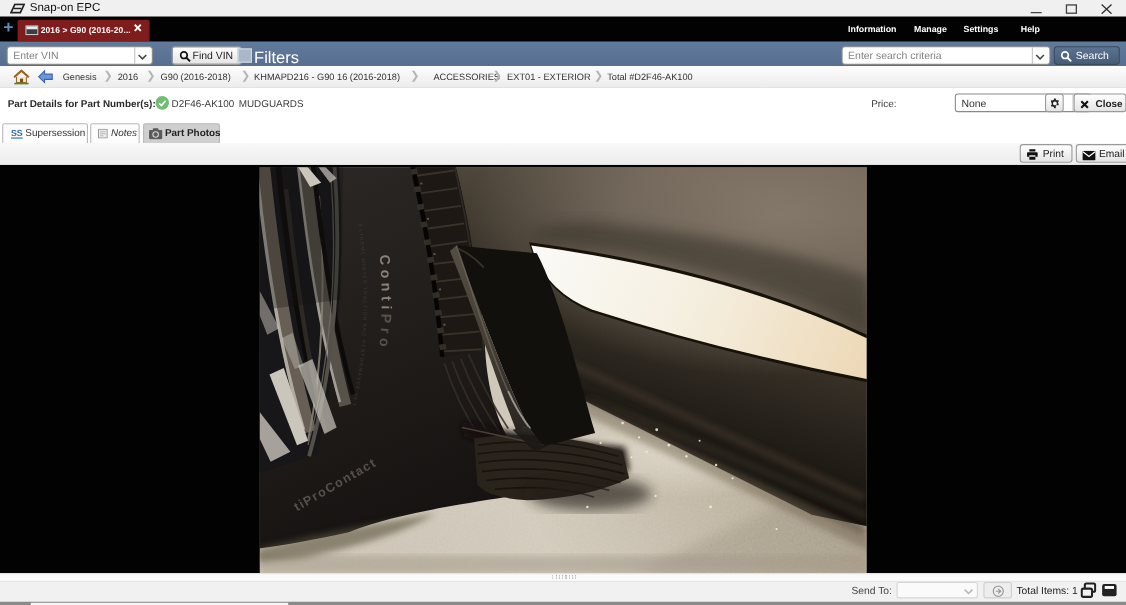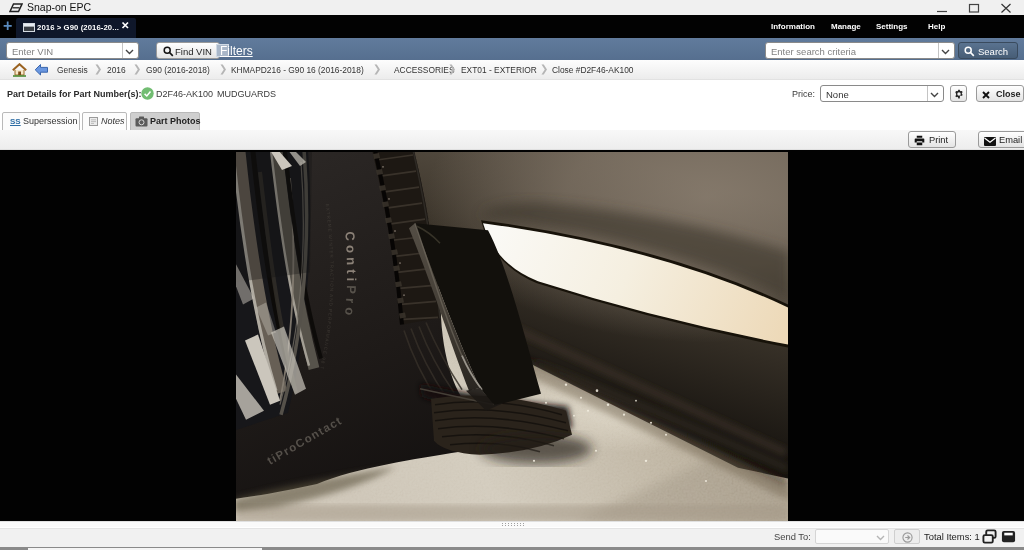--- a/index.html
+++ b/index.html
@@ -3,21 +3,21 @@
 <meta charset="utf-8">
 <style>
   * { margin:0; padding:0; box-sizing:border-box; }
   html,body { width:1024px; height:550px; overflow:hidden; }
   body { font-family:"Liberation Sans", sans-serif; position:relative; background:#fff; }
   .abs { position:absolute; white-space:nowrap; }
   #titlebar { left:0; top:0; width:1024px; height:15px; background:#f0f0f0; }
   #titletext { left:27px; top:1px; font-size:10.5px; color:#111; }
   #tabbar { left:0; top:15px; width:1024px; height:23px; background:#020202; }
   #plusbtn { left:3px; top:20px; width:14px; height:14px; color:#5b8cc0; font-size:16px; font-weight:bold; line-height:11px; }
-  #tab { left:16px; top:18px; width:120px; height:20px; background:#0f172a; border-radius:2px 2px 0 0;text-align:right; }
+  #tab { left:16px; top:18px; width:120px; height:20px; background:#7f1d1d; border-radius:2px 2px 0 0;text-align:right; }
   #tabtext { left:21px; top:4.5px; font-size:7.7px; font-weight:bold; color:#fff; letter-spacing:0.1px; }
   .menuitem { top:21.5px; font-size:8px; font-weight:bold; color:#fff; }
   #toolbar { left:0; top:38px; width:1024px; height:22px; background:linear-gradient(#617b9c,#566f8f); }
   .combo { background:#fff; border:1px solid #8a8a8a; border-radius:3px; font-size:9.5px; color:#828282;padding-left:20px; }
   .btn { background:linear-gradient(#ffffff,#e4e4e4); border:1px solid #9a9a9a; border-radius:3px; font-size:9.5px; color:#222;margin-left:12px; }
   #crumbbar { left:0; top:60px; width:1024px; height:20px; background:linear-gradient(#fdfdfd,#ececec); border-bottom:1px solid #e2e2e2; }
   .crumb { top:65px; font-size:8.4px; color:#333; }
   .csep { top:63px; font-size:10px; color:#b5b5b5; }
   #partrow { left:0; top:80px; width:1024px; height:27px; background:#fff; }
   .pd { top:89px; font-size:9px; color:#3a3a3a; }
@@ -76,21 +76,21 @@
     </svg>
 </div>
 <div class="abs btn" style="left:144px;top:42px;width:64px;height:17px;">
   <svg class="abs" style="left:6px;top:3px" width="11" height="11" viewBox="0 0 11 11">
       <circle cx="4.2" cy="4.2" r="3" stroke="#111" stroke-width="1.5" fill="none"></circle>
       <path d="M6.5 6.5 L9.8 9.8" stroke="#111" stroke-width="1.7"></path>
     </svg>
   <span class="abs" style="left:18px;top:3px">Find VIN</span>
 </div>
 <div class="abs" style="left:216px;top:44px;width:13px;height:13px;background:#a9b7c9;border:1px solid #cfd9e4;"></div>
-<span class="abs" style="left:220px;top:44px;font-size:12px;color:#fff;text-decoration:underline;">Filters</span>
+<span class="abs" style="left:231px;top:44px;font-size:15px;color:#fff;">Filters</span>
 <div class="abs combo" style="left:765px;top:42px;width:190px;height:17px;">
   <span class="abs" style="left:5px;top:3px;">Enter search criteria</span>
   <span class="abs" style="right:15px;top:0;bottom:0;border-left:1px solid #c4c4c4;"></span>
   <svg class="abs" style="right:4px;top:6px" width="9" height="6">
       <path d="M1 1 L4.5 4.5 L8 1" stroke="#444" stroke-width="1.4" fill="none"></path>
     </svg>
 </div>
 <div class="abs" style="left:958px;top:42px;width:60px;height:17px;background:linear-gradient(#5a7390,#475d76);border:1px solid #394a5d;border-radius:3px;">
   <svg class="abs" style="left:5px;top:3px" width="11" height="11" viewBox="0 0 11 11">
       <circle cx="4.2" cy="4.2" r="3" stroke="#fff" stroke-width="1.5" fill="none"></circle>
@@ -114,32 +114,32 @@
 <span class="abs crumb" style="left:107px">2016</span>
 <span class="abs csep" style="left:133px">❯</span>
 <span class="abs crumb" style="left:146px">G90 (2016-2018)</span>
 <span class="abs csep" style="left:219px">❯</span>
 <span class="abs crumb" style="left:231px">KHMAPD216 - G90 16 (2016-2018)</span>
 <span class="abs csep" style="left:373px">❯</span>
 <span class="abs crumb" style="left:394px">ACCESSORIES</span>
 <span class="abs csep" style="left:448px">❯</span>
 <span class="abs crumb" style="left:461px">EXT01 - EXTERIOR</span>
 <span class="abs csep" style="left:540px">❯</span>
-<span class="abs crumb" style="left:552px">Close #D2F46-AK100</span>
+<span class="abs crumb" style="left:552px">Total #D2F46-AK100</span>
 
 <div class="abs" id="partrow"></div>
 <span class="abs pd" style="left:7px;font-weight:bold;color:#2b2b2b;">Part Details for Part Number(s):</span>
 <svg class="abs" style="left:141px;top:87px" width="13" height="13">
     <circle cx="6.5" cy="6.5" r="6.2" fill="#72bd72"></circle>
     <path d="M3.6 6.9 L5.8 9 L9.5 4.5" stroke="#fff" stroke-width="1.5" fill="none"></path>
   </svg>
 <span class="abs pd" style="left:156px;">D2F46-AK100</span>
 <span class="abs pd" style="left:217px;">MUDGUARDS</span>
 <span class="abs pd" style="left:792px;">Price:</span>
-<div class="abs combo" style="left:820px;top:85px;width:124px;height:17px;">
+<div class="abs combo" style="left:868px;top:85px;width:124px;height:17px;">
   <span class="abs" style="left:5px;top:3px;color:#333;">None</span>
   <span class="abs" style="right:15px;top:0;bottom:0;border-left:1px solid #c4c4c4;"></span>
   <svg class="abs" style="right:4px;top:6px" width="9" height="6">
       <path d="M1 1 L4.5 4.5 L8 1" stroke="#444" stroke-width="1.4" fill="none"></path>
     </svg>
 </div>
 <div class="abs btn" style="left:938px;top:85px;width:17px;height:17px;">
   <svg class="abs" style="left:2.5px;top:2.5px" width="10" height="10" viewBox="0 0 16 16">
       <path fill="#222" d="M8 5.2A2.8 2.8 0 1 0 8 10.8 2.8 2.8 0 0 0 8 5.2zM6.8 1h2.4l.3 1.7a5.6 5.6 0 0 1 1.5.9l1.7-.6 1.2 2-1.3 1.1a5 5 0 0 1 0 1.8l1.3 1.1-1.2 2-1.7-.6a5.6 5.6 0 0 1-1.5.9L9.2 15H6.8l-.3-1.7a5.6 5.6 0 0 1-1.5-.9l-1.7.6-1.2-2 1.3-1.1a5 5 0 0 1 0-1.8L2.1 5l1.2-2 1.7.6a5.6 5.6 0 0 1 1.5-.9z"></path>
     </svg>
@@ -166,21 +166,21 @@
 <div class="ptab active" style="left:130px;width:70px;">
   <svg class="abs" style="left:4px;top:3px" width="13" height="11" viewBox="0 0 13 11">
       <rect x="0.5" y="2.2" width="12" height="8.3" rx="1" fill="#5a5a5a"></rect>
       <rect x="4" y="0.6" width="5" height="3" rx="0.5" fill="#5a5a5a"></rect>
       <circle cx="6.5" cy="6.3" r="2.5" fill="#5a5a5a" stroke="#d8d8d8" stroke-width="1"></circle>
     </svg>
   <span class="abs" style="left:19px;top:3px;">Part Photos</span>
 </div>
 
 <div class="abs" id="printrow"></div>
-<div class="abs btn" style="left:896px;top:131px;width:48px;height:17px;">
+<div class="abs btn" style="left:915px;top:131px;width:48px;height:17px;">
   <svg class="abs" style="left:5px;top:3px" width="11" height="11" viewBox="0 0 16 16">
       <path fill="#111" d="M4 1h8v3H4zM2 5h12a1 1 0 0 1 1 1v5h-3v-2H4v2H1V6a1 1 0 0 1 1-1zm2 6h8v4H4z"></path>
     </svg>
   <span class="abs" style="left:20px;top:3px;font-size:9.3px;">Print</span>
 </div>
 <div class="abs btn" style="left:966px;top:131px;width:52px;height:17px;padding-left:44px;">
   <svg class="abs" style="left:5px;top:4.5px" width="12" height="9" viewBox="0 0 12 9">
       <rect width="12" height="9" rx="1" fill="#111"></rect>
       <path d="M0.5 1 L6 5.2 L11.5 1" stroke="#fff" stroke-width="1.2" fill="none"></path>
     </svg>

